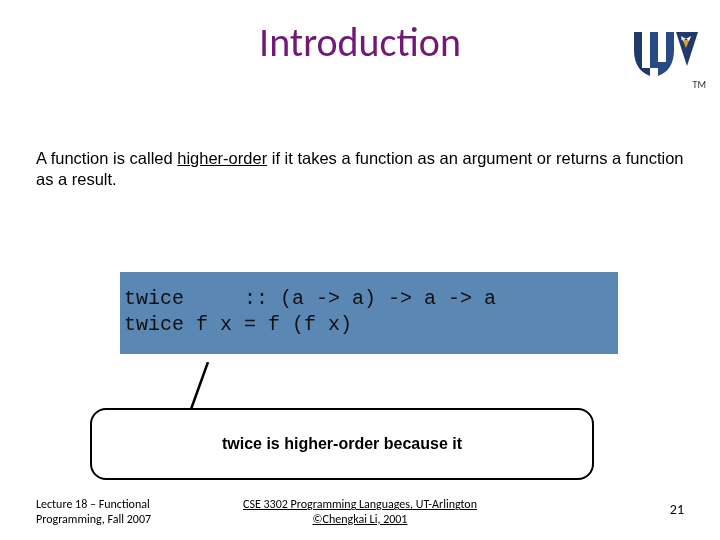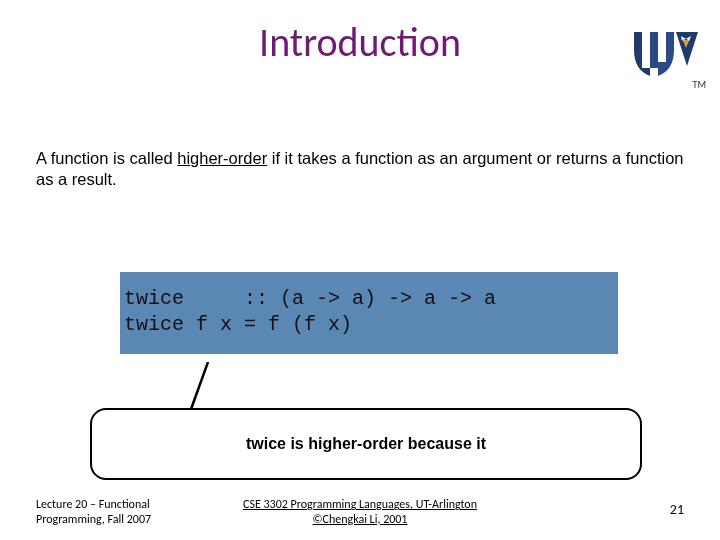--- a/index.html
+++ b/index.html
@@ -10,21 +10,21 @@
 
   .logo { position: absolute; top: 26px; right: 22px; width: 70px; height: 62px; }
   .logo-tm { position: absolute; bottom: -3px; right: -8px; font-size: 10px; color: #333; }
 
   .intro { position: absolute; top: 148px; left: 36px; right: 36px; font-family: Arial, sans-serif; font-size: 16.5px; line-height: 1.25; color: #000; }
   .intro .u { text-decoration: underline; }
 
   .codebox { position: absolute; top: 244px; left: 120px; width: 498px; height: 82px; background: #5b87b4; color: #111; font-family: "Courier New", monospace; font-size: 20px; padding: 14px 4px; white-space: pre; line-height: 1.3; margin-top: 28px; }
 
   .callout-wrap { position: absolute; top: 360px; left: 90px; width: 552px; height: 120px; }
-  .callout-box { position: absolute; left: 0; bottom: 0; width: 552px; height: 72px; border: 2.5px solid #000; border-radius: 16px; background: #fff; text-align: center; display: flex; flex-direction: column; justify-content: center; font-family: Arial, sans-serif; font-size: 16px; font-weight: 700; line-height: 1.25; align-items: center; }
+  .callout-box { position: absolute; left: 0; bottom: 0; width: 504px; height: 72px; border: 2.5px solid #000; border-radius: 16px; background: #fff; text-align: center; display: flex; flex-direction: column; justify-content: center; font-family: Arial, sans-serif; font-size: 16px; font-weight: 700; line-height: 1.25; align-items: center; }
   .callout-tail { position: absolute; top: 2px; left: 98px; }
 
   .footer { position: absolute; bottom: 14px; left: 0; right: 0; height: 40px; }
   .foot-left { position: absolute; left: 36px; bottom: 0; font-size: 12px; line-height: 1.2; }
   .foot-center { position: absolute; left: 0; right: 0; bottom: 0; text-align: center; font-size: 12px; line-height: 1.2; text-decoration: underline; }
   .foot-right { position: absolute; right: 36px; bottom: 8px; font-size: 14px; }
 </style>
 </head>
 <body>
 
@@ -55,21 +55,21 @@
       <polyline points="20,0 2,50 50,50" fill="#fff" stroke="#000" stroke-width="2.5" stroke-linejoin="round"></polyline>
       <rect x="1" y="47" width="50" height="7" fill="#fff"></rect>
     </svg>
     <div class="callout-box">
       <div>twice is higher-order because it</div>
     </div>
   </div>
 
   <div class="footer">
     <div class="foot-left">
-      <div>Lecture 20 – Functional</div>
+      <div>Lecture 18 – Functional</div>
       <div>Programming, Fall 2007</div>
     </div>
     <div class="foot-center">
       <div>CSE 3302 Programming Languages, UT-Arlington</div>
       <div>©Chengkai Li, 2001</div>
     </div>
     <div class="foot-right">21</div>
   </div>
 
 </div>

